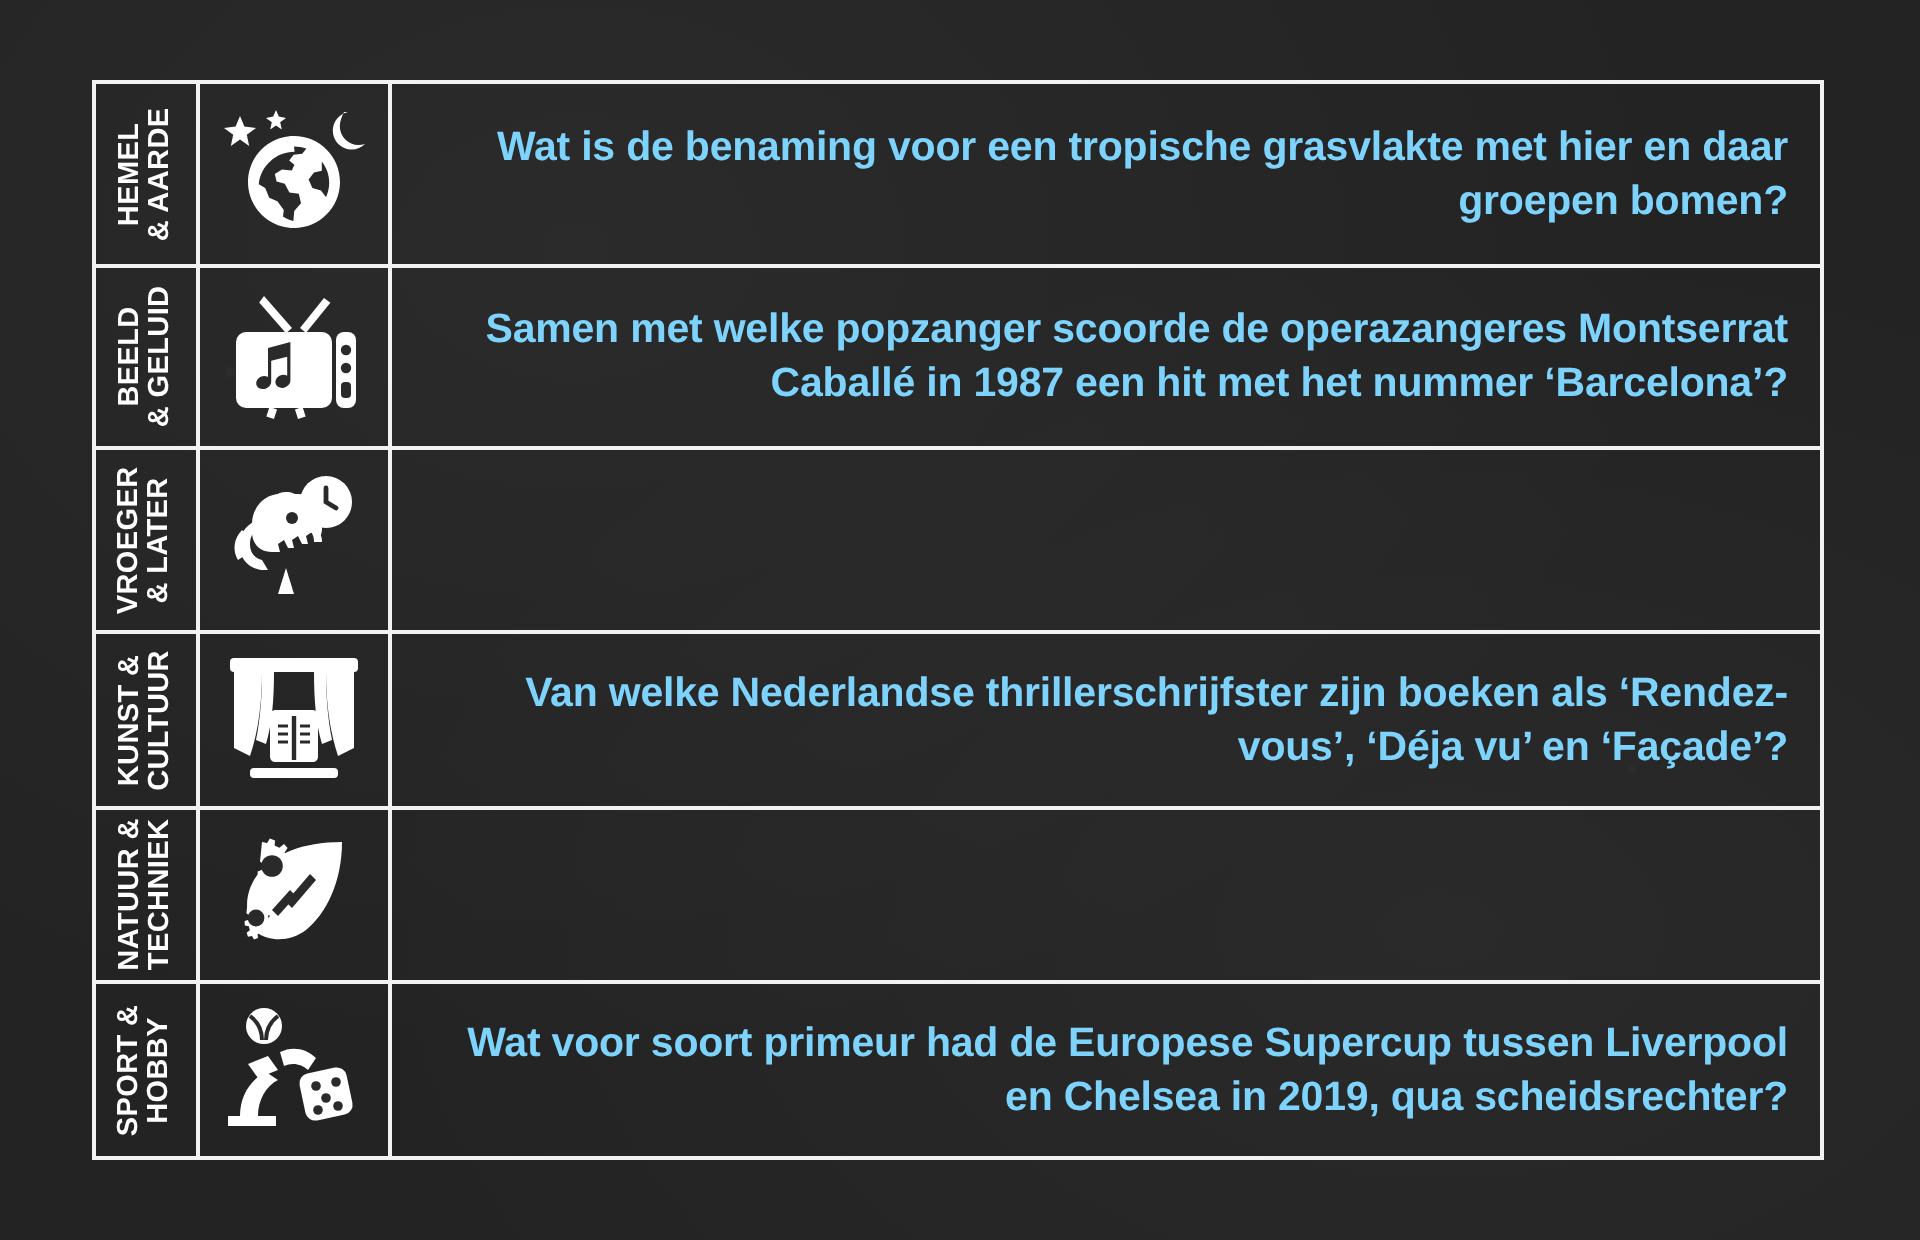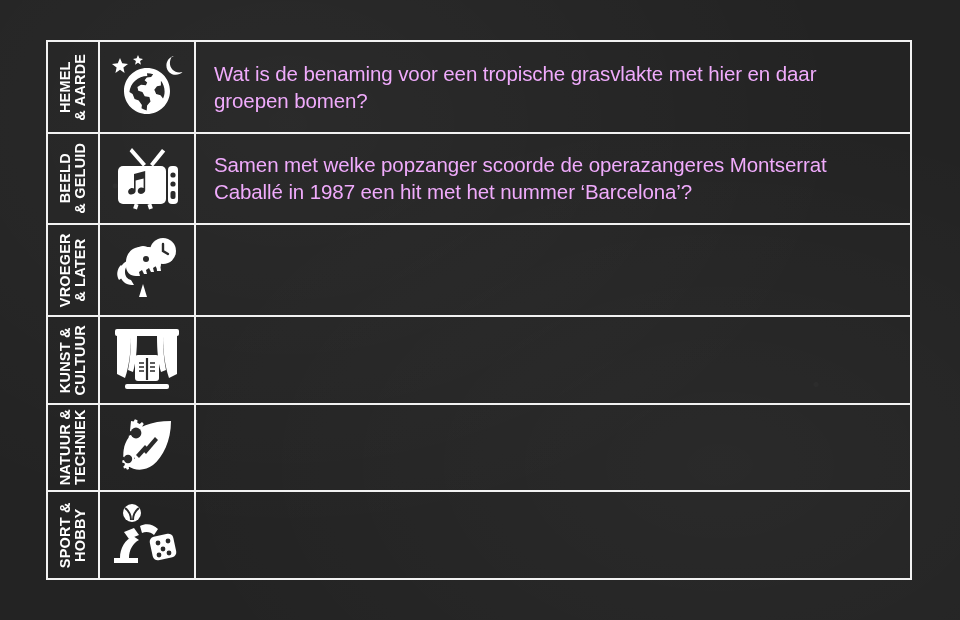--- a/index.html
+++ b/index.html
@@ -72,25 +72,26 @@
   .icon-cell svg { display: block; }
 
   .q {
     flex: 1 1 auto;
     display: flex;
     align-items: center;
     padding: 6px 16px 6px 18px;
     box-sizing: border-box;
   }
   .q-text {
-    color: #f0abfc;
+    color: #7dd3fc;
     font-size: 20.5px;
-    font-weight: normal;
+    font-weight: bold;
     line-height: 1.32;
     letter-spacing: -0.1px;
+    text-align: right;
   }
   
   .grain {
     position: absolute;
     inset: 0;
     pointer-events: none;
     background:
       radial-gradient(circle at 12% 30%, rgba(255,255,255,0.022) 0 2px, rgba(0,0,0,0) 3px),
       radial-gradient(circle at 62% 12%, rgba(255,255,255,0.02) 0 2px, rgba(0,0,0,0) 3px),
       radial-gradient(circle at 85% 62%, rgba(255,255,255,0.02) 0 2px, rgba(0,0,0,0) 3px);
@@ -197,20 +198,23 @@
           <path d="M20 9h6c0 14-1 26-4 36l-5-2c2-10 3-21 3-34z"></path>
           <path d="M52 9h-6c0 14 1 26 4 36l5-2c-2-10-3-21-3-34z"></path>
           <path d="M27 28h18c2 0 3 1 3 3v20c0 2-1 3-3 3H27c-2 0-3-1-3-3V31c0-2 1-3 3-3z"></path>
           <path d="M36 31v22" stroke="#2a2a2a" stroke-width="2.2"></path>
           <g stroke="#2a2a2a" stroke-width="1.6">
             <path d="M28 36h5M28 40h5M28 44h5M39 36h5M39 40h5M39 44h5"></path>
           </g>
           <rect x="14" y="57" width="44" height="5" rx="2"></rect>
         </svg>
       </span>
+    </div>
+    <div class="q">
+      <div class="q-text">Van welke Nederlandse thrillerschrijfster zijn boeken als ‘Rendez-vous’, ‘Déja vu’ en ‘Façade’?</div>
     </div>
   </div>
 
   <div class="row">
     <div class="cat">
       <div class="cat-label">
         <span>NATUUR &amp;</span>
         <span class="l2">TECHNIEK</span>
       </div>
     </div>
@@ -254,15 +258,18 @@
             <circle cx="48" cy="41" r="2.4"></circle>
             <circle cx="58" cy="39" r="2.4"></circle>
             <circle cx="53" cy="47" r="2.4"></circle>
             <circle cx="49" cy="53" r="2.4"></circle>
             <circle cx="59" cy="51" r="2.4"></circle>
           </g>
           <path d="M4 56h24v5H4z"></path>
         </svg>
       </span>
     </div>
+    <div class="q">
+      <div class="q-text">Wat voor soort primeur had de Europese Supercup tussen Liverpool en Chelsea in 2019, qua scheidsrechter?</div>
+    </div>
   </div>
 
 </div>
 
 </body></html>

